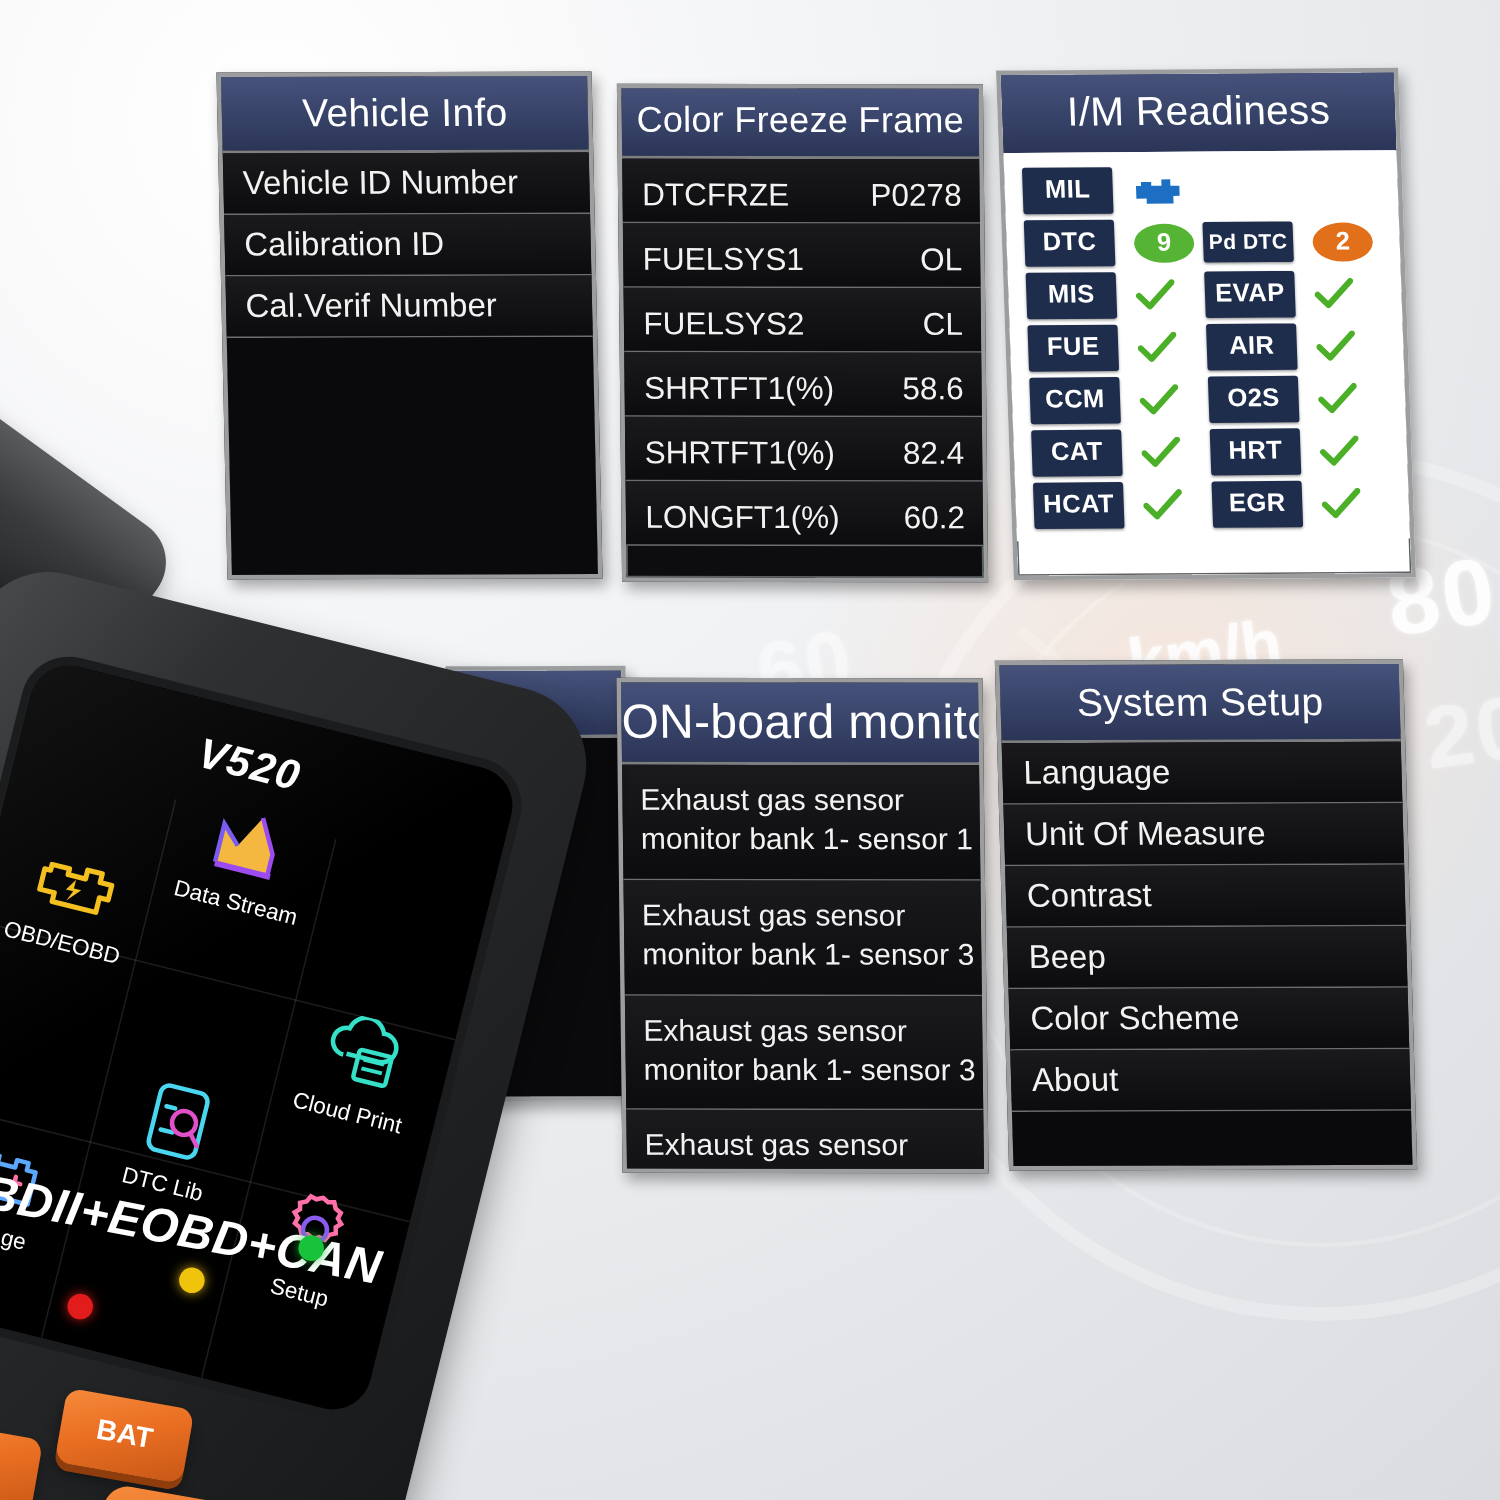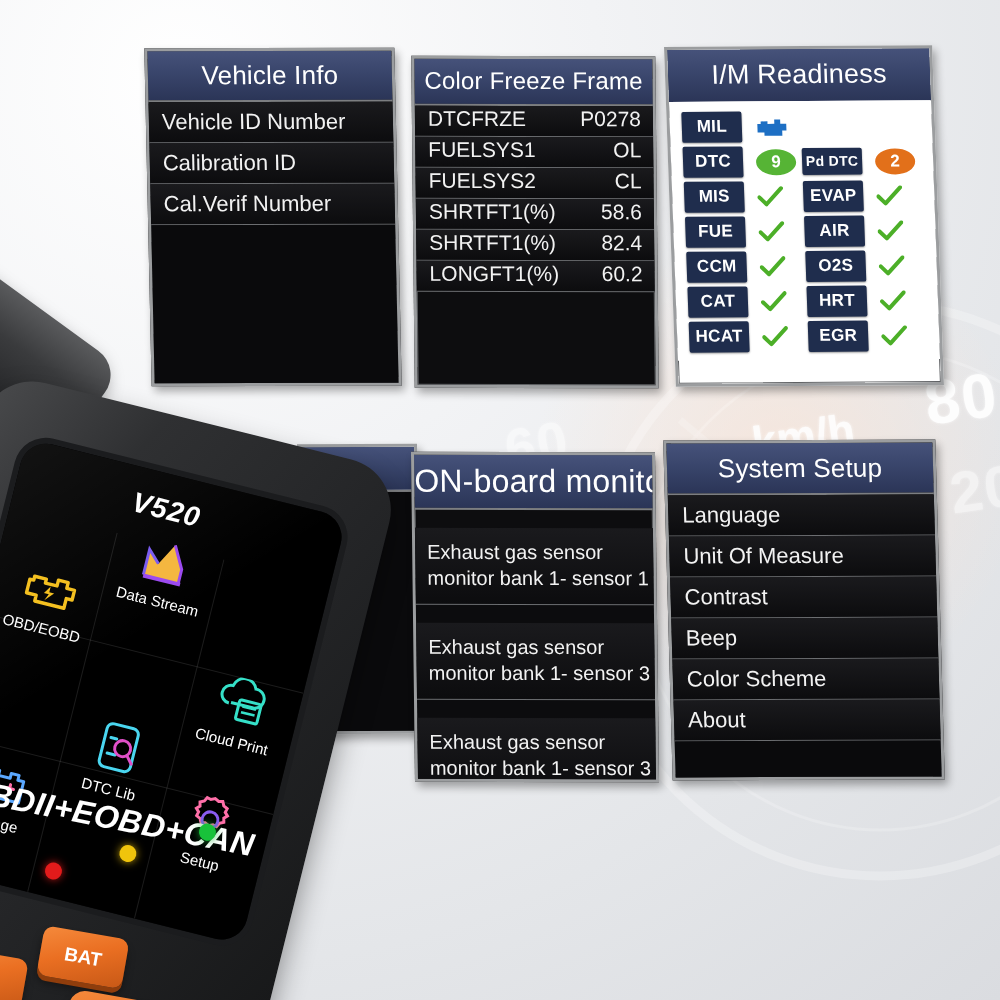--- a/index.html
+++ b/index.html
@@ -55,38 +55,38 @@
     color:#f2f2f2;
     font-size:21px;
     padding:8px 10px 8px 12px;
     border-bottom:1px solid #6c6e71;
     background:linear-gradient(180deg,#1a1a1d 0%,#0c0c0e 100%);
     display:flex;justify-content:space-between;align-items:center;
     white-space:nowrap;
   }
   .row .k{}
   .row .v{}
-  .row.two{ display:block; line-height:1.32; padding:10px 10px 11px 12px;margin-top:18px;}
+  .row.two{ display:block; line-height:1.32; padding:10px 10px 11px 12px;}
   .filler{ background:#0a0a0c; }
 
   
   #vehicleInfo{
     left:148px;top:48px;width:250px;height:338px;
     transform:rotate(-1.25deg) skewY(1.1deg);
   }
   #vehicleInfo .phdr{ font-size:26px; }
   #vehicleInfo .row{ font-size:22px; padding:7px 10px 7px 13px;}
 
   
   #freezeFrame{
     left:413px;top:56px;width:244px;height:332px;
     transform:rotate(-0.6deg) skewY(0.7deg);
   }
   #freezeFrame .phdr{ font-size:24px; padding:10px 0 11px 0;}
-  #freezeFrame .row{ font-size:21px; padding:1px 12px 5px 13px;}
+  #freezeFrame .row{ font-size:21px; padding:13px 12px 5px 13px;}
 
   
   #imReadiness{
     left:670px;top:46px;width:268px;height:340px;
     background:#ffffff;
     transform:rotate(-2.0deg) skewY(1.6deg);
   }
   #imReadiness .phdr{ font-size:27px; padding:12px 0 13px 0; border-bottom:none;}
   .imbody{ background:#fff; padding:8px 12px 6px 12px;}
   .imrow{ display:flex; align-items:center; height:35px; }

